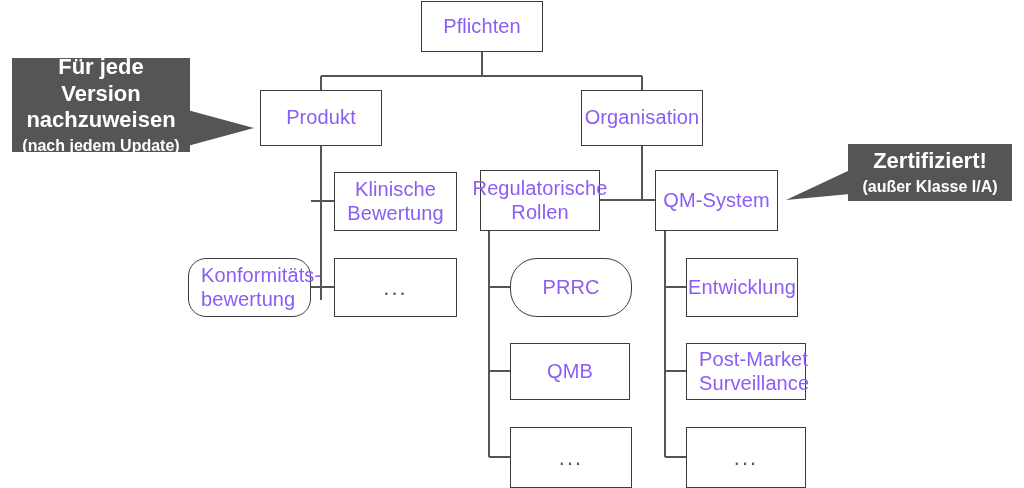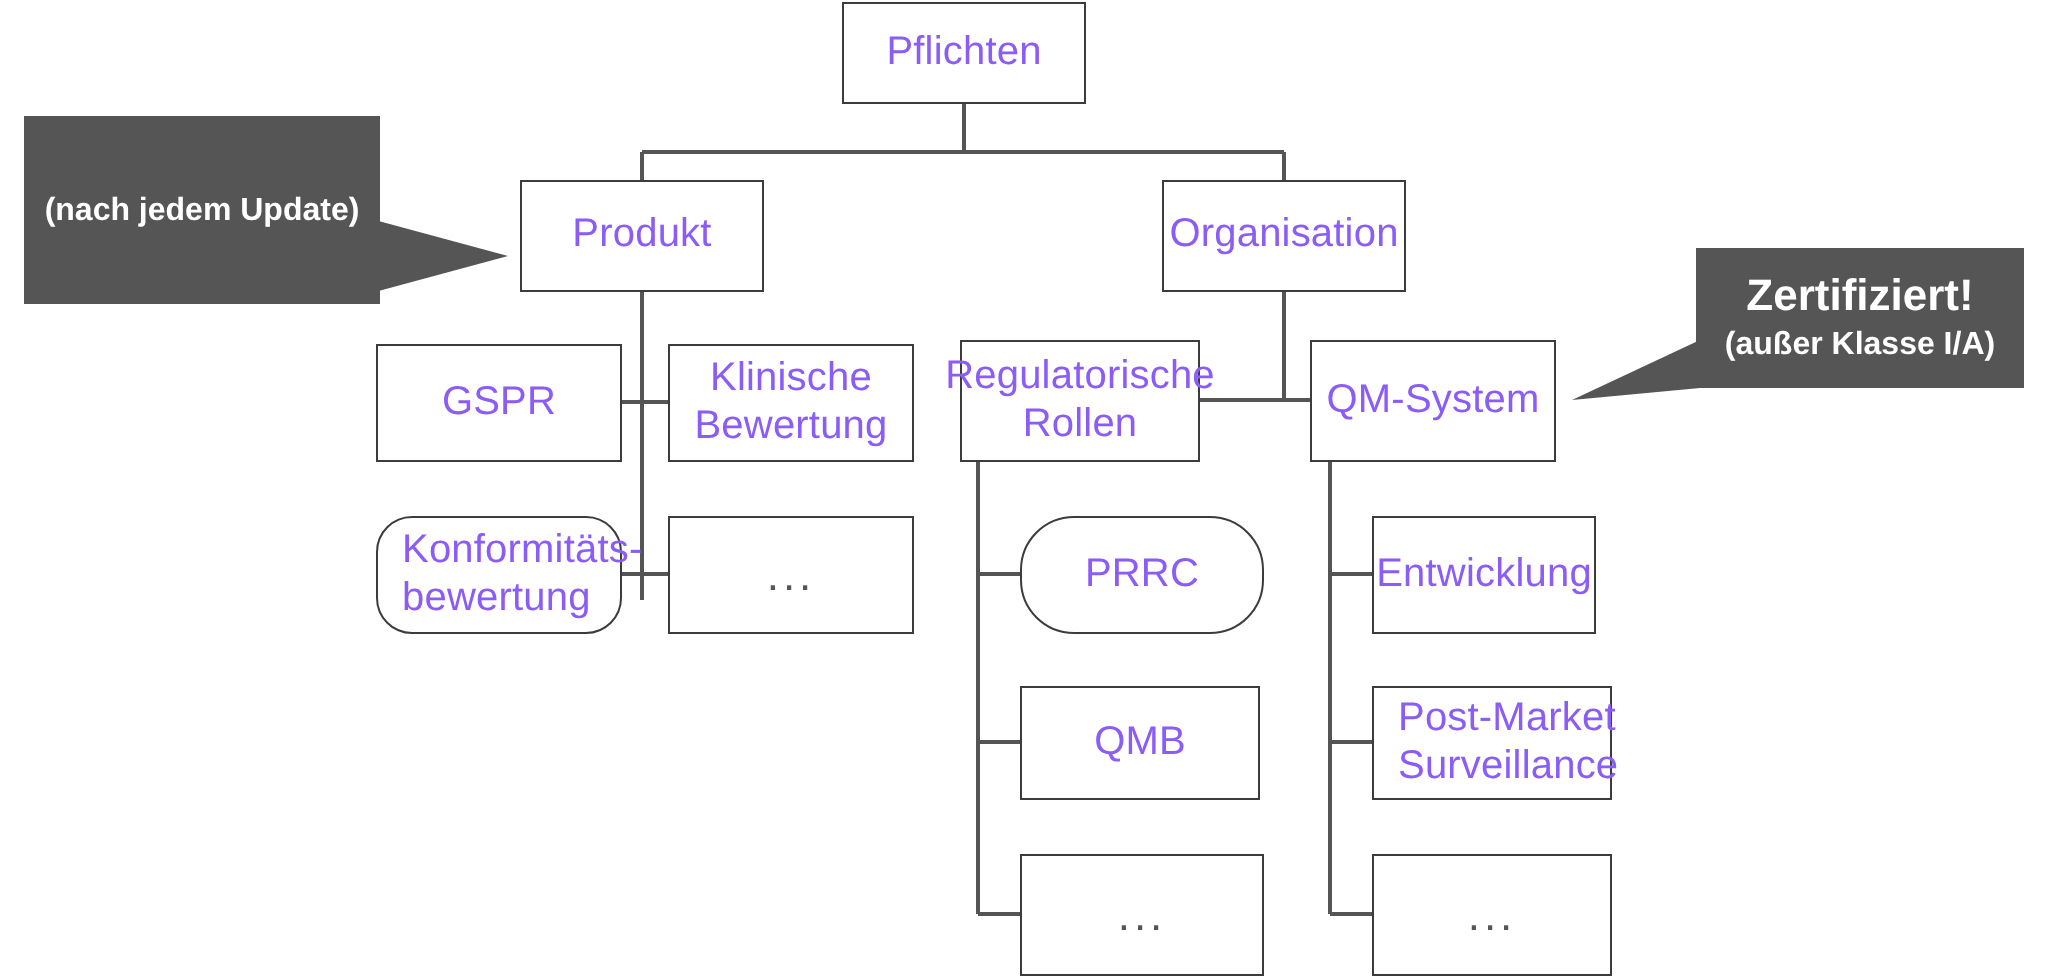--- a/index.html
+++ b/index.html
@@ -118,23 +118,20 @@
   </div>
 
   <div class="node" style="left:260px; top:90px; width:122px; height:56px;">
     <span>Produkt</span>
   </div>
 
   <div class="node" style="left:581px; top:90px; width:122px; height:56px;">
     <span>Organisation</span>
   </div>
 
-  <div class="node" style="left:188px; top:172px; width:123px; height:59px;">
-    <span>GSPR</span>
-  </div>
 
   <div class="node" style="left:334px; top:172px; width:123px; height:59px; white-space:pre-line;">
     <span style="white-space:pre-line;">Klinische
 Bewertung</span>
   </div>
 
   <div class="node align-left" style="left:188px; top:258px; width:123px; height:59px;border-radius:18px;">
     <span style="white-space:pre-line;">Konformitäts-
 bewertung</span>
   </div>
@@ -174,24 +171,26 @@
   </div>
 
   <div class="node ellipsis" style="left:686px; top:427px; width:120px; height:61px;">
     <span>...</span>
   </div>
 
   <svg class="callout-tail" style="left:180px; top:100px;" width="80" height="60" viewBox="0 0 80 60">
     <polygon points="0,8 74,28 0,48" fill="#555555"></polygon>
   </svg>
   <div class="callout" style="left:12px; top:58px; width:178px; height:94px;">
+    <div class="line1">Für jede Version
+nachzuweisen</div>
     <div class="line2">(nach jedem Update)</div>
   </div>
 
   <svg class="callout-tail" style="left:786px; top:168px;" width="70" height="50" viewBox="0 0 70 50">
     <polygon points="64,2 0,32 64,26" fill="#555555"></polygon>
   </svg>
-  <div class="callout" style="left:848px; top:124px; width:164px; height:70px;">
+  <div class="callout" style="left:848px; top:144px; width:164px; height:57px;">
     <div class="line1">Zertifiziert!</div>
     <div class="line2">(außer Klasse I/A)</div>
   </div>
 
 </div>
 
 </body></html>

